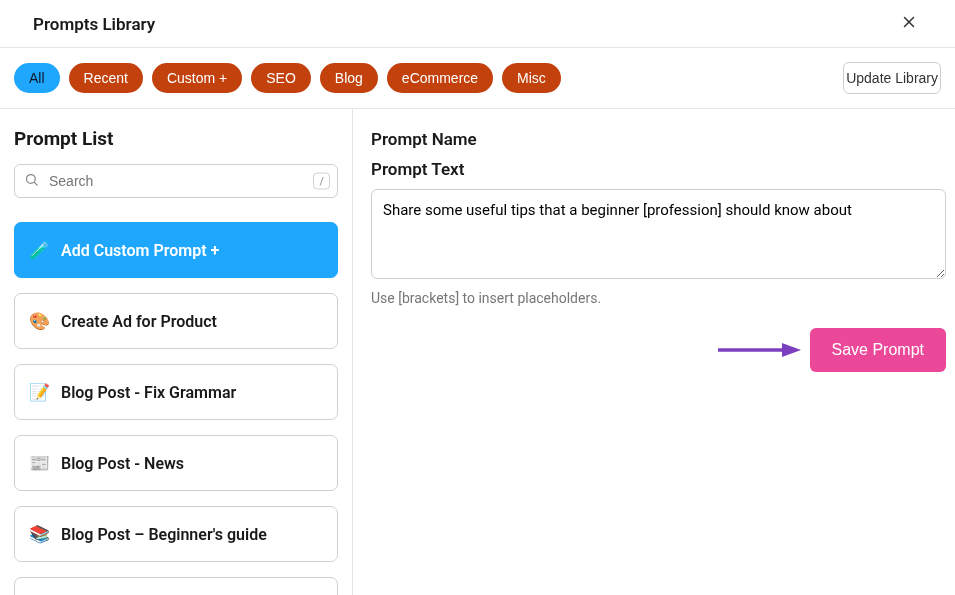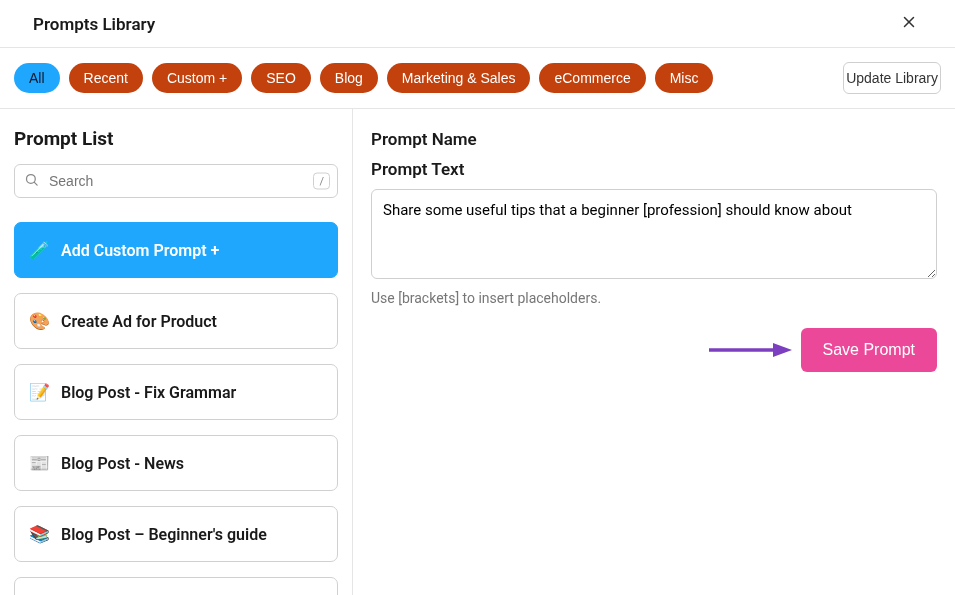--- a/index.html
+++ b/index.html
@@ -132,21 +132,21 @@
     border-color: #1ea7fd;
     color: #fff;
   }
   .list-item .emoji {
     font-size: 17px;
     width: 20px;
     text-align: center;
   }
   .right {
     flex: 1;
-    padding: 20px 18px 0 18px;
+    padding: 20px 9px 0 18px;
     position: relative;
   }
   .field-label {
     font-size: 17px;
     font-weight: 600;
     margin-bottom: 10px;
   }
   .text-input {
     width: 100%;
     border: 1px solid #cfcfcf;
@@ -209,21 +209,20 @@
   </button>
 </div>
 
 <div class="pillbar">
   <div class="pills">
     <button class="pill active">All</button>
     <button class="pill">Recent</button>
     <button class="pill">Custom +</button>
     <button class="pill">SEO</button>
     <button class="pill">Blog</button>
-    <button class="pill">Marketing &amp; Sales</button>
     <button class="pill">eCommerce</button>
     <button class="pill">Misc</button>
   </div>
   <button class="update-btn">Update Library</button>
 </div>
 
 <div class="main">
 
   <div class="left">
     <div class="left-title">Prompt List</div>

